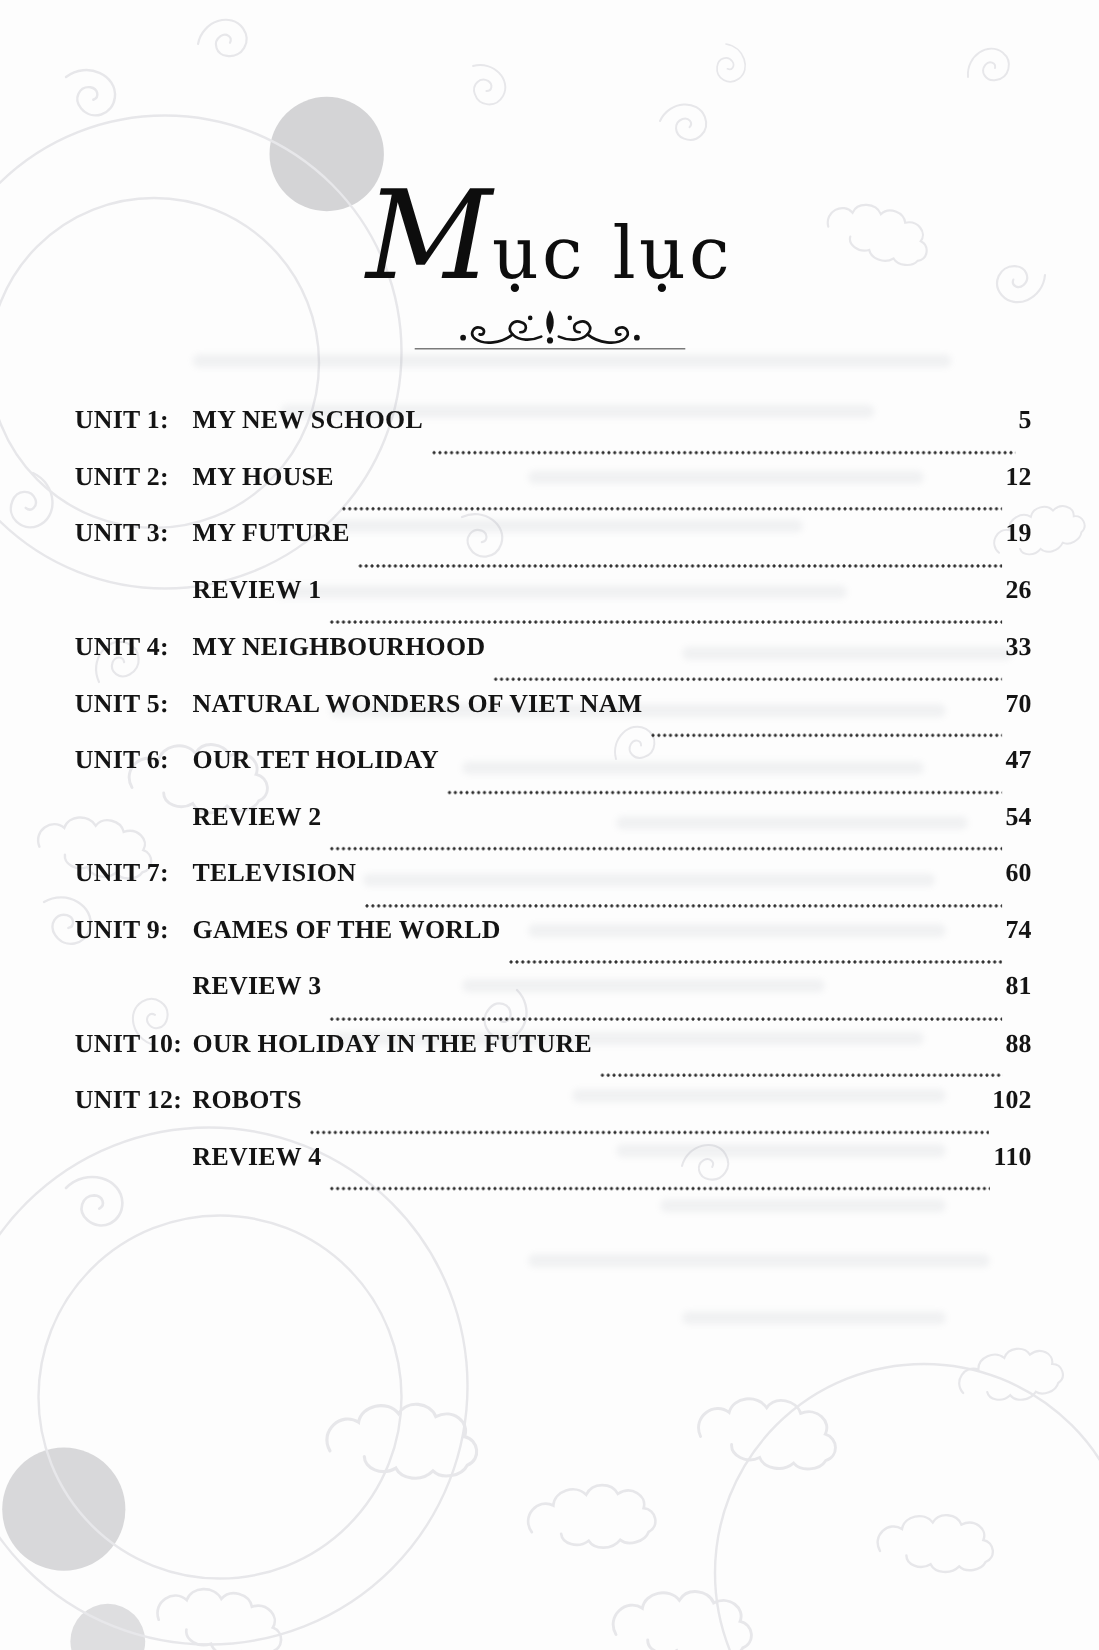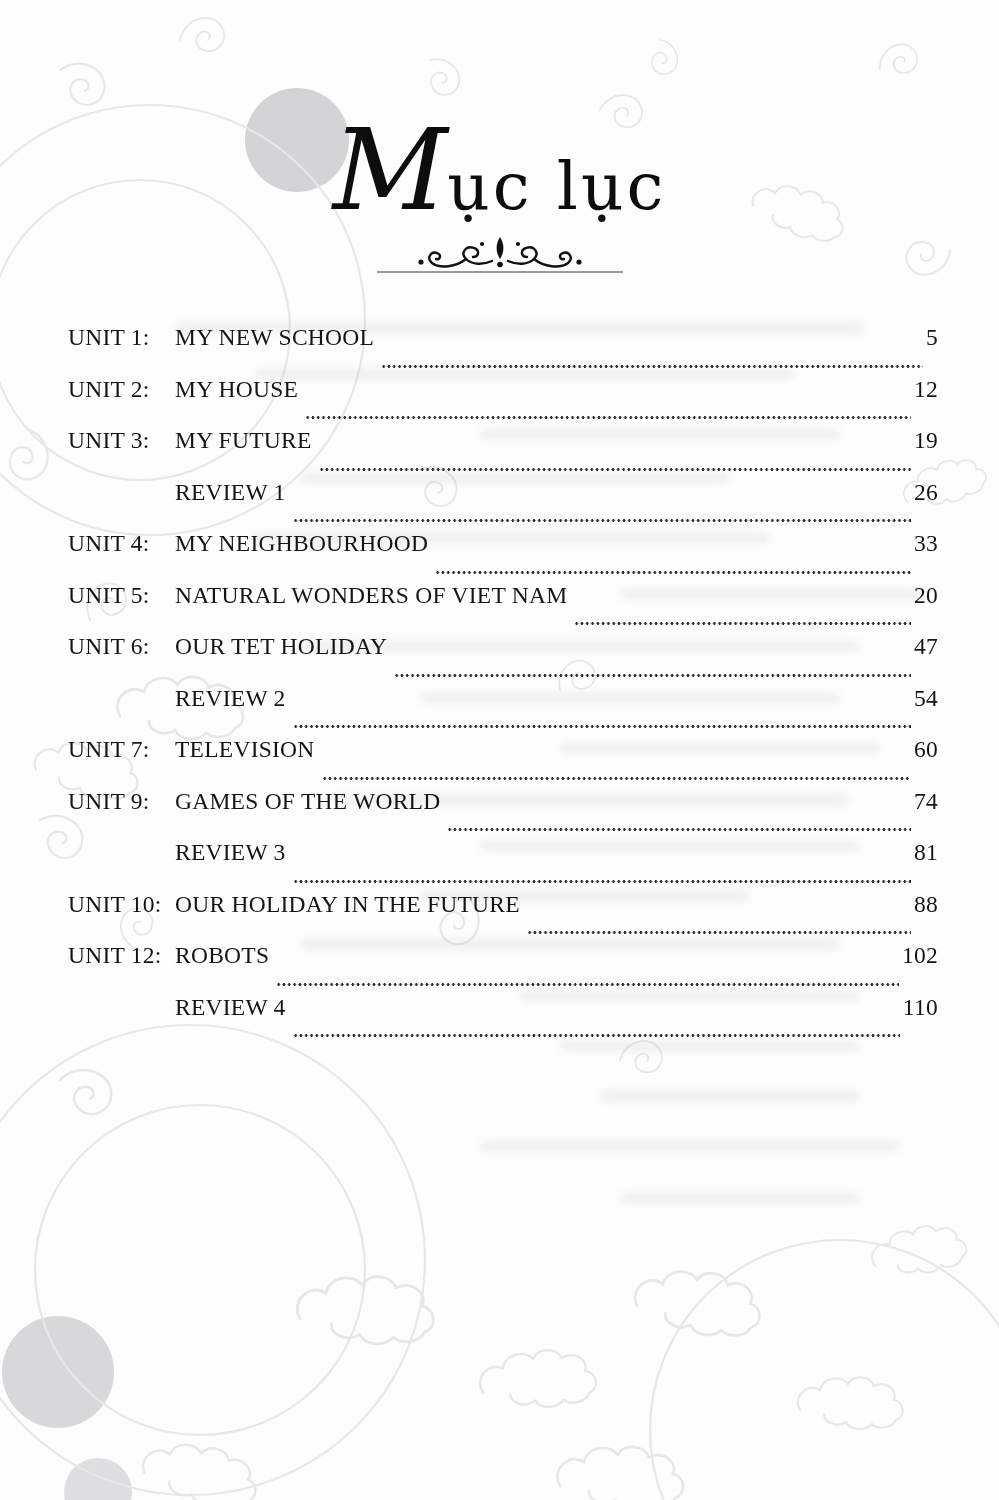--- a/index.html
+++ b/index.html
@@ -13,21 +13,21 @@
   }
 
   
   .bg-layer { position: absolute; inset: 0; z-index: 0; }
 
   
   .bleed { position: absolute; z-index: 1; height: 12px; border-radius: 6px;
            background: #8d95a0; opacity: 0.11; filter: blur(3px); }
 
   
-  .content { position: absolute; inset: 0; z-index: 2; }
+  .content { position: absolute; inset: 0; z-index: 2; margin-top: 45px; }
 
   .title-block { position: absolute; top: 100px; left: 0; width: 100%; text-align: center; }
   h1.page-title {
     margin: 0;
     font-family: "DejaVu Serif", serif;
     font-size: 66px;
     font-weight: normal;
     letter-spacing: 3px;
     color: #0d0d0d;
     line-height: 1.25;
@@ -41,20 +41,21 @@
   .ornament-wrap { margin-top: -4px; }
 
   
   .toc { position: absolute; top: 324px; left: 68px; right: 61px; }
   .toc-row {
     display: flex; align-items: baseline;
     height: 51.5px;
     font-size: 23.5px;
     letter-spacing: 0.25px;
     color: #141414;
+    font-weight: bold;
   }
   .toc-label { flex: none; width: 107px; white-space: nowrap; }
   .toc-title { flex: none; white-space: nowrap; }
   .toc-dots {
     flex: 1 1 auto;
     align-self: flex-end;
     height: 5px;
     margin: 0 3px 7px 7px;
     background-image: radial-gradient(circle, #2d2d2d 1.15px, rgba(0,0,0,0) 1.65px);
     background-size: 5.3px 5px;
@@ -193,21 +194,21 @@
       <div class="toc-row">
     <span class="toc-label">UNIT 4:</span>
     <span class="toc-title">MY NEIGHBOURHOOD</span>
     <span class="toc-dots"></span>
     <span class="toc-page">33</span>
   </div>
       <div class="toc-row">
     <span class="toc-label">UNIT 5:</span>
     <span class="toc-title">NATURAL WONDERS OF VIET NAM</span>
     <span class="toc-dots"></span>
-    <span class="toc-page">20</span>
+    <span class="toc-page">70</span>
   </div>
       <div class="toc-row">
     <span class="toc-label">UNIT 6:</span>
     <span class="toc-title">OUR TET HOLIDAY</span>
     <span class="toc-dots"></span>
     <span class="toc-page">47</span>
   </div>
       <div class="toc-row">
     <span class="toc-label"></span>
     <span class="toc-title">REVIEW 2</span>

